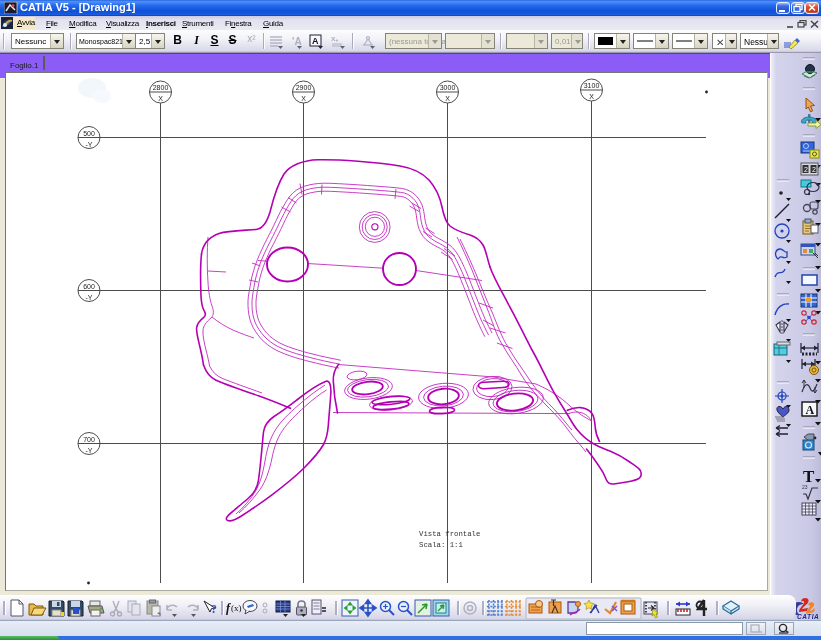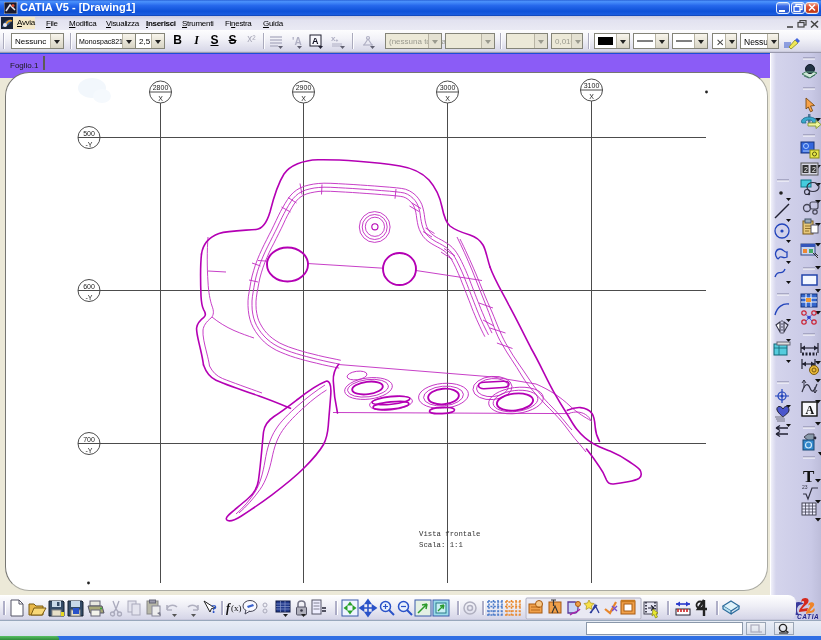--- a/index.html
+++ b/index.html
@@ -37,21 +37,21 @@
   .tbchar { position:absolute; top:3px; width:17px; height:17px; text-align:center; font-size:12px; }
 
   
   #tabstrip { left:0; top:53px; width:770px; height:25px; background:#8b5cf6; border-top:1px solid #1d4ed8; }
   #tab1 { position:absolute; left:5px; top:2px; width:37px; height:17px; font-size:8px; padding:4.5px 0 0 5px; color:#1a1a1a; white-space:nowrap; }
   #tabsep { position:absolute; left:43px; top:2px; width:2px; height:14px; background:#5c5c54; }
 
   
   #draw { left:5px; top:72px; width:763px; height:519px; background:#fff;
      border-top:1px solid #767672; border-left:1px solid #767672;
-     border-right:1px solid #aaaaa2; border-bottom:1px solid #aaaaa2;border-radius:24px; }
+     border-right:1px solid #aaaaa2; border-bottom:1px solid #aaaaa2; }
 
   
   #rpanel { left:770px; top:53px; width:51px; height:567px;
      background:linear-gradient(90deg,#f0f0fa 0%,#d4d4ec 10%,#c9c9e6 80%,#bdbdda 100%);
      border-left:1px solid #fff; }
   
   #btoolbar { left:0; top:595px; width:796px; height:25px;
      background:linear-gradient(180deg,#fdfdfe 0%,#efeff6 40%,#d6d6e8 95%,#bebed4 100%);
      border-top:1px solid #fff; border-radius:0 8px 8px 0; }
 

